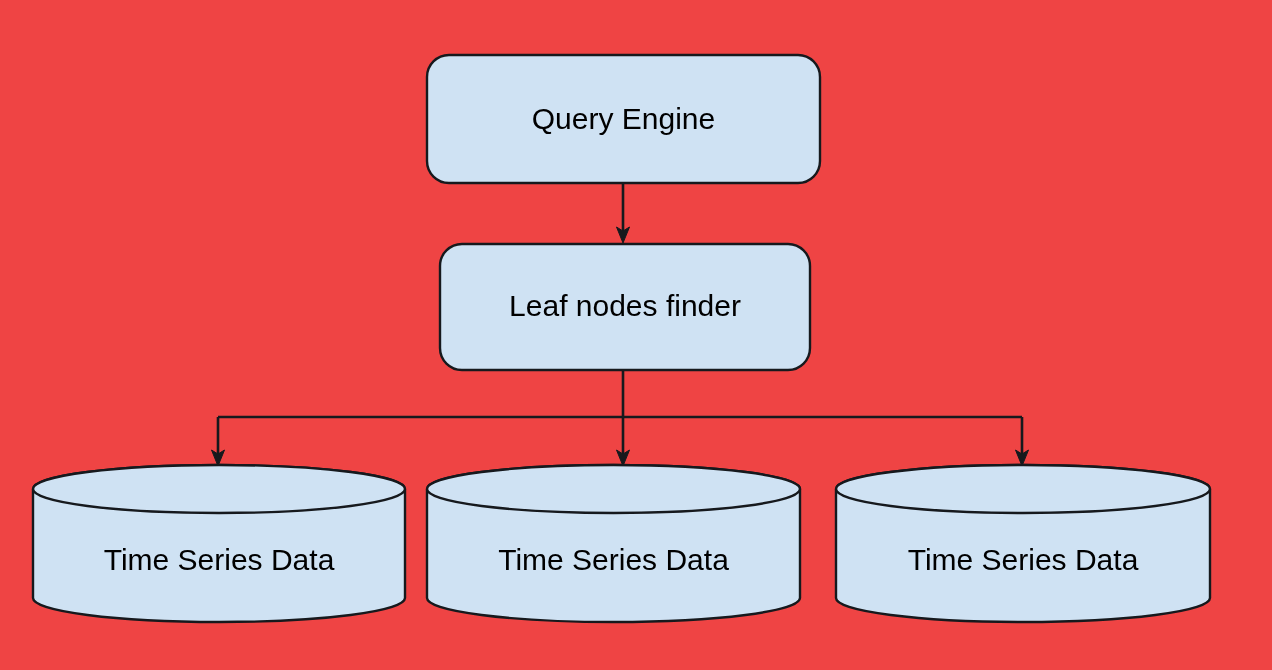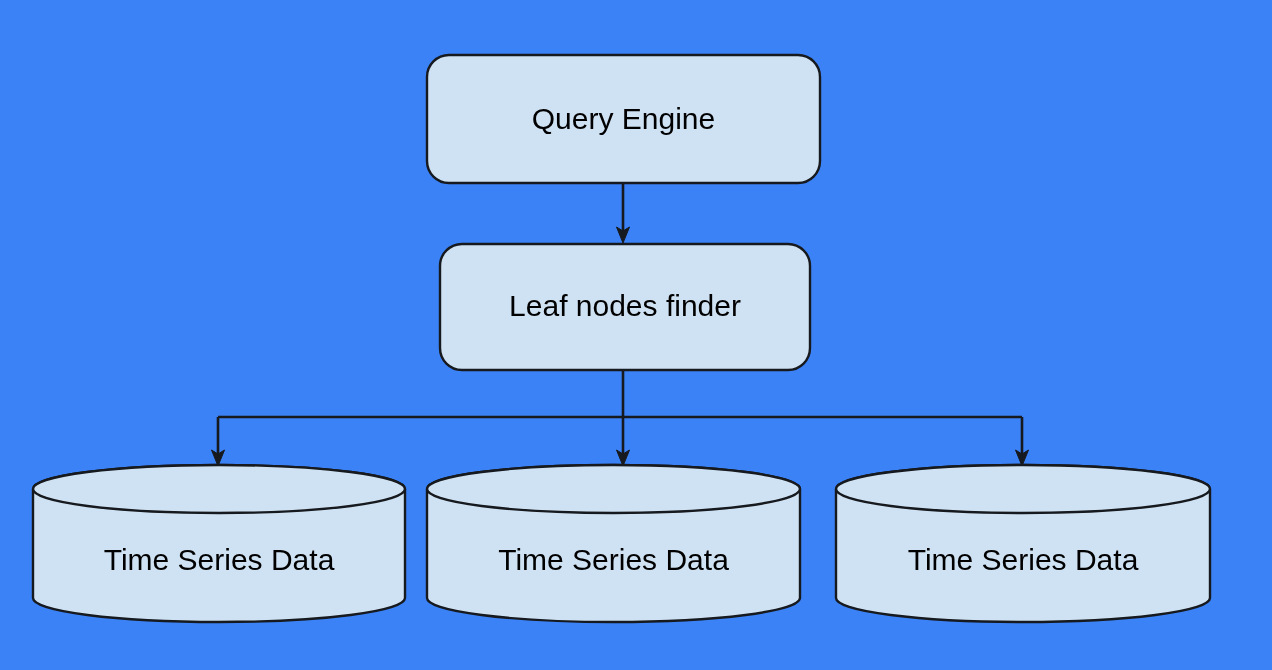--- a/index.html
+++ b/index.html
@@ -7,21 +7,21 @@
     padding: 0;
     background: #ffffff;
   }
   body {
     font-family: "Liberation Sans", sans-serif;
   }
   #canvas {
     position: relative;
     width: 1272px;
     height: 670px;
-    background: #3b82f6;
+    background: #ef4444;
     overflow: hidden;
   }
   #diagram-svg {
     position: absolute;
     top: 0;
     left: 0;
     width: 1272px;
     height: 670px;
     display: block;
   }

